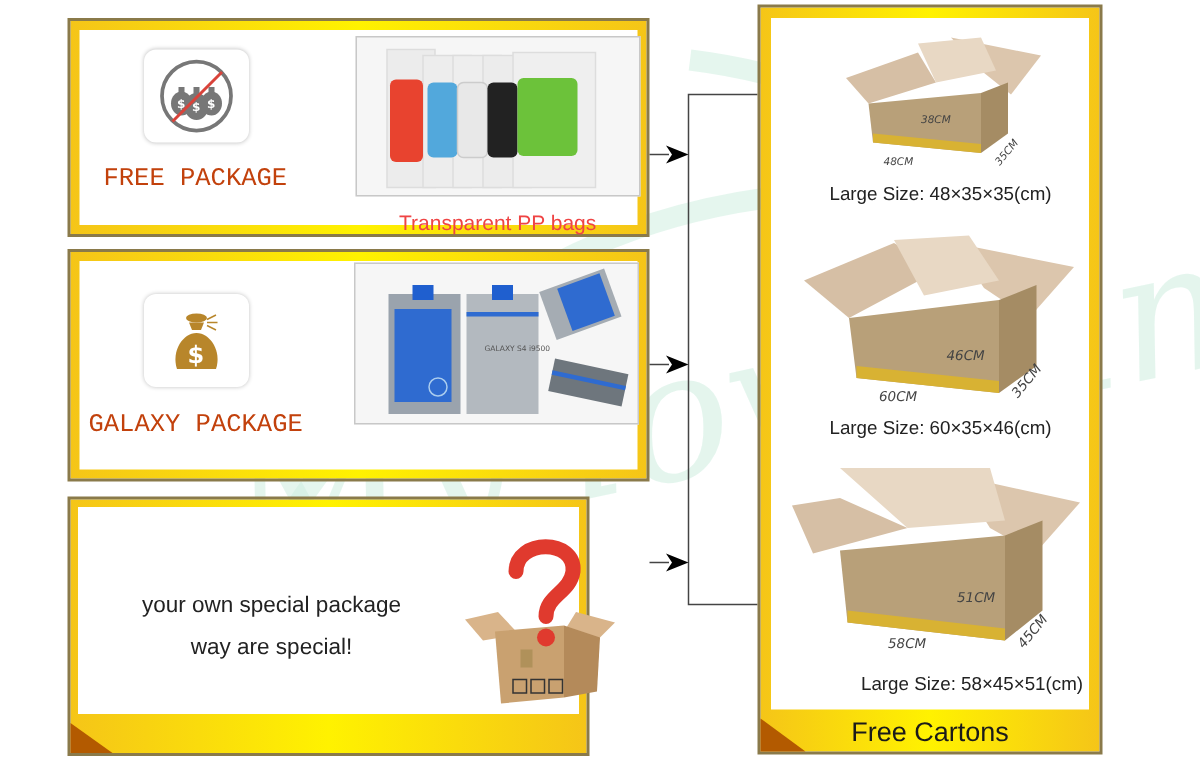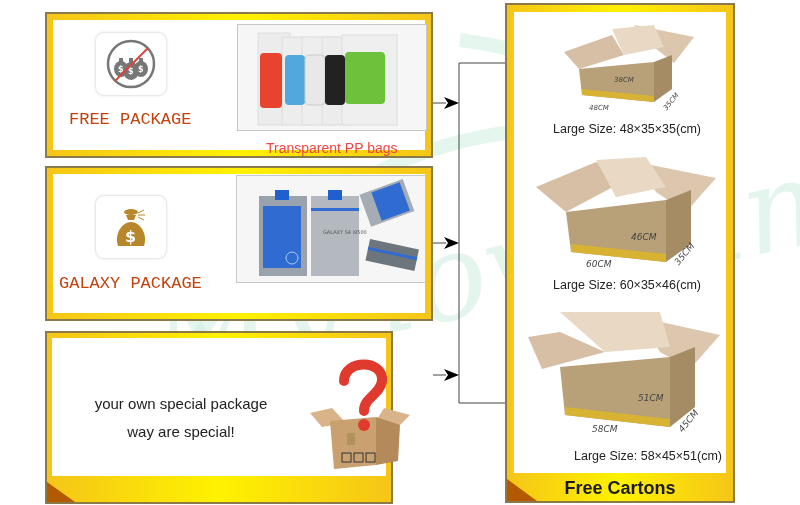--- a/index.html
+++ b/index.html
@@ -14,21 +14,21 @@
   .p1 .inner { left:6px; top:6px; right:6px; bottom:6px; }
   .p2 { left:45px; top:166px; width:388px; height:155px; }
   .p2 .inner { left:6px; top:6px; right:6px; bottom:6px; }
   .p3 { left:45px; top:331px; width:348px; height:173px; }
   .p3 .inner { left:5px; top:5px; right:5px; bottom:26px; }
   .p3 .corner { position:absolute; left:0; bottom:0; width:0; height:0; border-left:28px solid #b35a00; border-top:20px solid transparent; }
 
   .pc { left:505px; top:3px; width:230px; height:500px; }
   .pc .inner { left:7px; top:7px; right:7px; bottom:28px; }
   .pc .corner { position:absolute; left:0; bottom:0; width:0; height:0; border-left:30px solid #b35a00; border-top:22px solid transparent; }
-  .pc .footer-label { position:absolute; left:0; right:0; bottom:2px; text-align:center; font-size:18px; font-weight:bold; color:#1a1a1a; }
+  .pc .footer-label { position:absolute; left:0; right:0; bottom:2px; text-align:center; font-size:18px; font-weight:normal; color:#1a1a1a; }
 
   .icon-tile { position:absolute; width:70px; height:62px; border-radius:8px; background:#fff; box-shadow:0 0 3px rgba(0,0,0,0.25); }
   .pkg-label { position:absolute; font-size:17px; color:#c2410c; white-space:nowrap;font-family:Liberation Mono, monospace; }
   .img-frame { position:absolute; border:1px solid #c8c8c8; background:#f6f6f6; overflow:hidden; }
   .caption { position:absolute; font-size:14px; color:#ef4444; white-space:nowrap; }
 
   .special-text { position:absolute; font-size:15px; color:#222; text-align:center; line-height:28px; }
 
   .connector { position:absolute; left:0; top:0; }
   .size-label { position:absolute; font-size:12.5px; color:#222; white-space:nowrap; }

